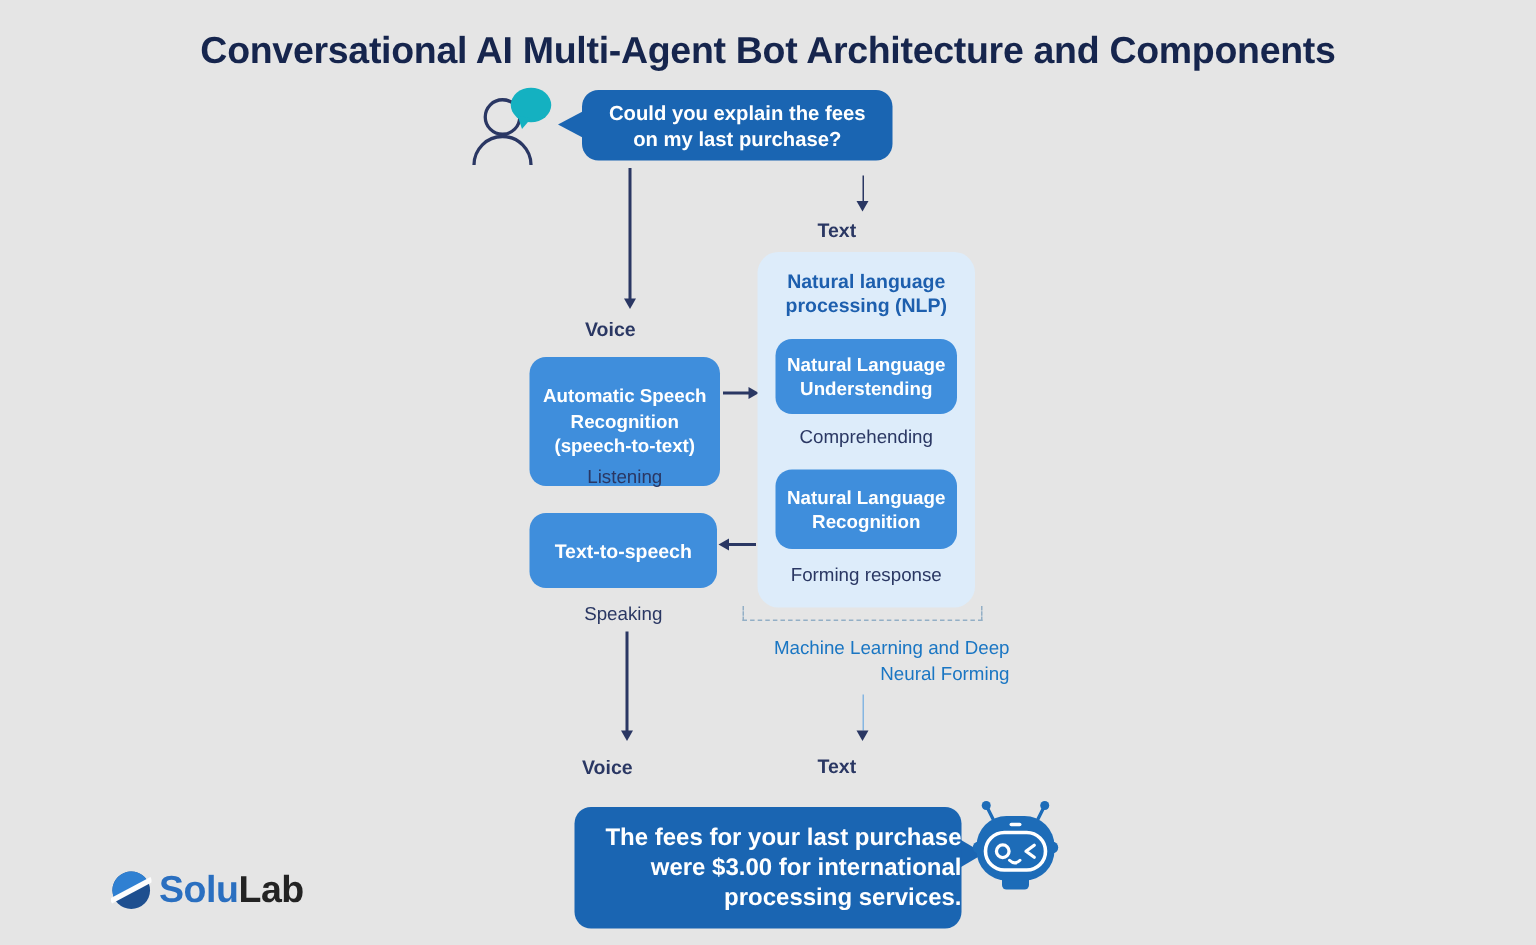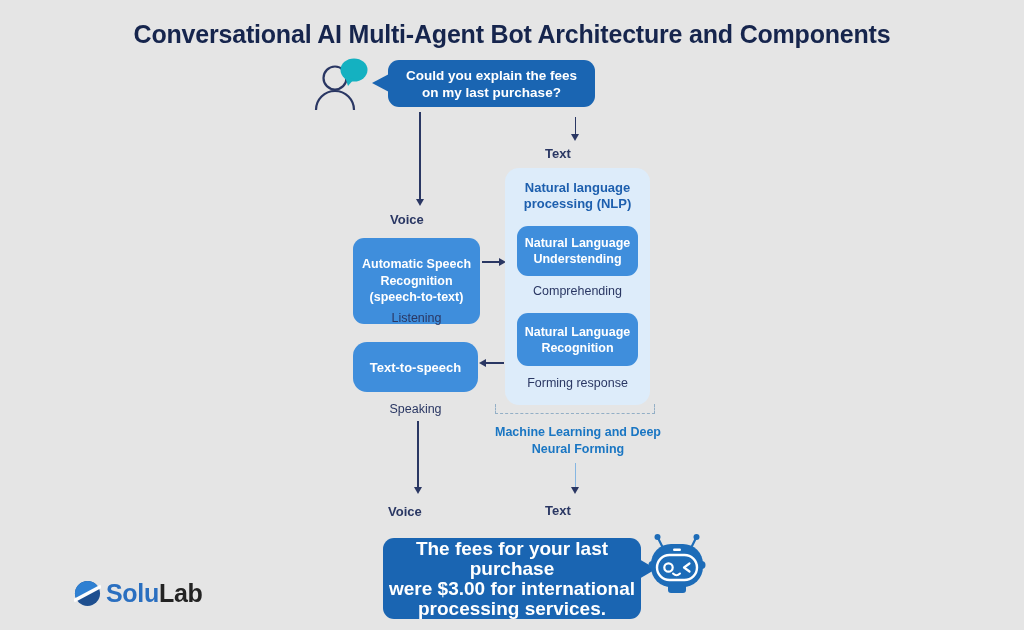--- a/index.html
+++ b/index.html
@@ -12,60 +12,60 @@
     position:absolute;top:20px;left:0;width:1024px;text-align:center;
     font-size:25px;font-weight:700;color:#16254d;letter-spacing:-0.2px;
   }
   
   .bubble{
     position:absolute;background:#1a65b2;border-radius:11px;color:#fff;
     display:flex;flex-direction:column;justify-content:center;text-align:center;
   }
   .bubble .bl{font-weight:700;}
   .user-bubble{left:388px;top:60px;width:207px;height:47px;font-size:13.5px;line-height:17px;}
-  .bot-bubble{left:383px;top:538px;width:258px;height:81px;font-size:19px;line-height:20px;}
+  .bot-bubble{left:383px;top:538px;width:258px;height:81px;font-size:16px;line-height:20px;align-items:flex-end;}
   .tail-left{
     position:absolute;left:372px;top:74px;width:0;height:0;
     border-top:9px solid transparent;border-bottom:9px solid transparent;
     border-right:17px solid #1a65b2;
   }
   .tail-right{
     position:absolute;left:639px;top:559px;width:0;height:0;
     border-top:10px solid transparent;border-bottom:10px solid transparent;
     border-left:17px solid #1a65b2;
   }
   
   .pbox{
     position:absolute;background:#3f8edc;border-radius:11px;color:#fff;
     display:flex;flex-direction:column;justify-content:center;text-align:center;
     font-weight:600;
   }
   .asr-box{left:353px;top:238px;width:127px;height:86px;font-size:12.5px;line-height:16.5px;}
-  .tts-box{left:353px;top:342px;width:125px;height:50px;font-size:13px;border-radius:14px;}
+  .tts-box{left:353px;top:342px;width:125px;height:50px;font-size:13px;}
   
   .nlp-panel{
     position:absolute;left:505px;top:168px;width:145px;height:237px;
     background:#ddecfa;border-radius:14px;
   }
   .nlp-heading{
     position:absolute;left:0;top:12px;width:145px;text-align:center;
     font-size:13px;font-weight:700;color:#1d5fae;line-height:16px;
   }
   .nlu-box{left:517px;top:226px;width:121px;height:50px;font-size:12.5px;line-height:16px;}
   .nlg-box{left:517px;top:313px;width:121px;height:53px;font-size:12.5px;line-height:16px;}
   
   .lbl{
     position:absolute;text-align:left;font-size:13px;font-weight:600;color:#2a3763;
   }
   .cap{
     position:absolute;text-align:center;font-size:12.5px;font-weight:500;color:#2a3763;
   }
   .ml-note{
-    position:absolute;left:483px;top:424px;width:190px;text-align:center;
-    font-size:12.5px;font-weight:700;color:#1a76c3;line-height:16.5px;
+    position:absolute;left:483px;top:424px;width:190px;text-align:right;
+    font-size:12.5px;font-weight:400;color:#1a76c3;line-height:16.5px;
   }
   
   .vline{position:absolute;width:1.5px;background:#2a3763;}
   .hline{position:absolute;height:1.5px;background:#2a3763;}
   .vline-light{position:absolute;width:1.5px;background:#85b6e2;}
   .ah-d{position:absolute;width:0;height:0;border-left:4.5px solid transparent;border-right:4.5px solid transparent;border-top:7px solid #2a3763;}
   .ah-r{position:absolute;width:0;height:0;border-top:4.5px solid transparent;border-bottom:4.5px solid transparent;border-left:7px solid #2a3763;}
   .ah-l{position:absolute;width:0;height:0;border-top:4.5px solid transparent;border-bottom:4.5px solid transparent;border-right:7px solid #2a3763;}
   .dash-bracket{
     position:absolute;left:495px;top:404px;width:158px;height:9px;

